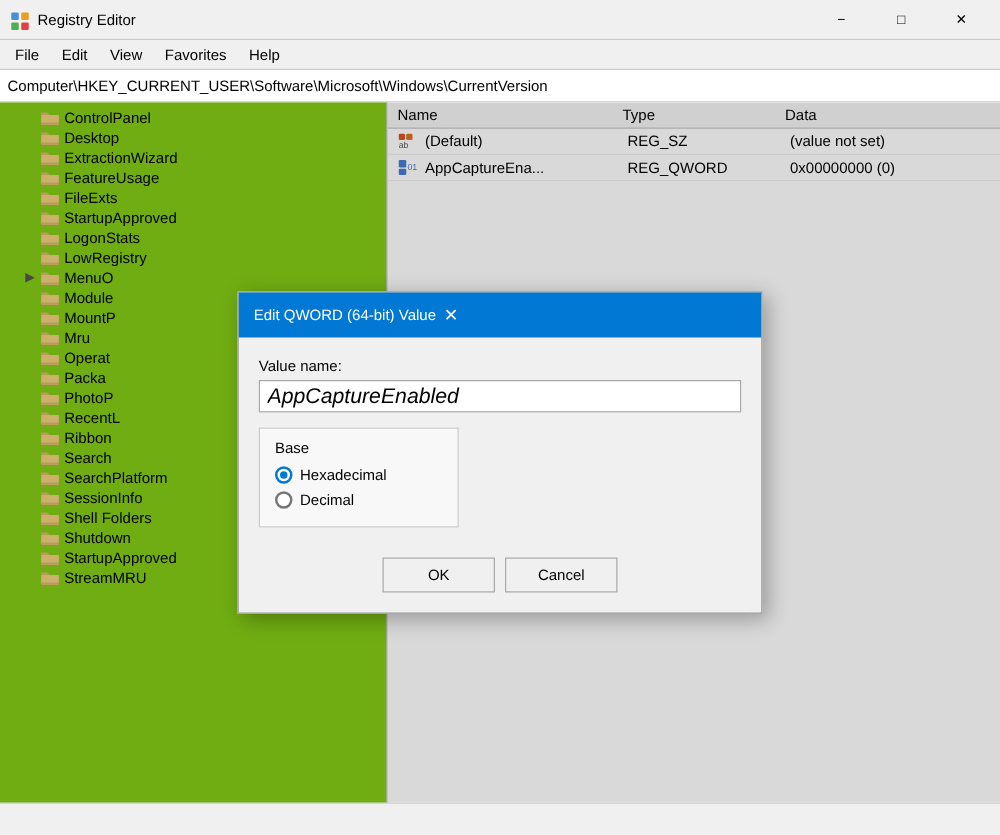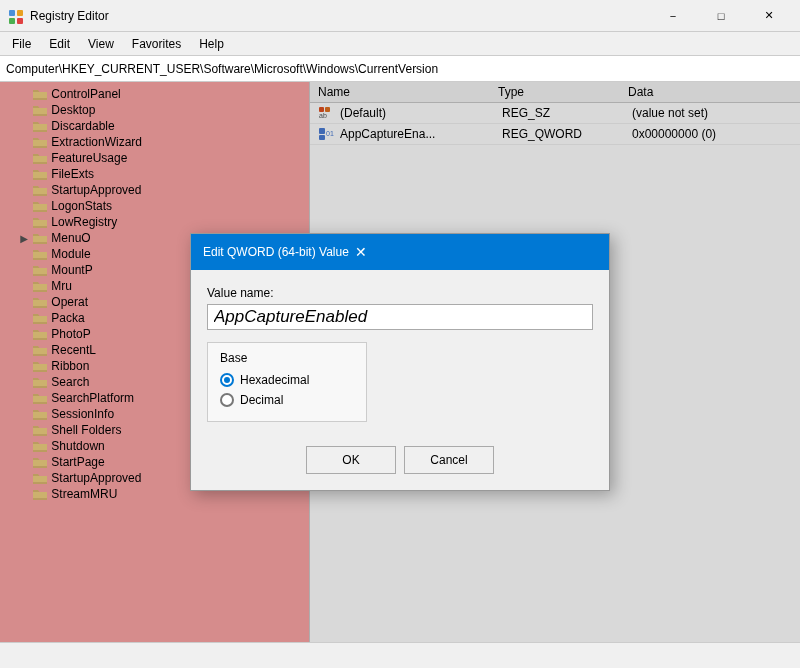--- a/index.html
+++ b/index.html
@@ -76,21 +76,21 @@
       display: flex;
       height: calc(668px - 32px - 24px - 26px - 26px);
       position: relative;
     }
 
     
     .tree-panel {
       width: 310px;
       border-right: 1px solid #ccc;
       overflow: hidden;
-      background: #fca5a5;
+      background: #84cc16;
       padding: 4px 0;
     }
     .tree-item {
       display: flex;
       align-items: center;
       padding: 1px 0;
       cursor: pointer;
       white-space: nowrap;
       font-size: 12px;
     }
@@ -333,28 +333,20 @@
           <path d="M1 5h14v6H1z" fill="#f0d080"></path>
         </svg>&nbsp;
       <span class="label">Desktop</span>
     </div>
     <div class="tree-item tree-indent-1">
       <span class="expander"></span>
       <svg width="16" height="14" viewBox="0 0 16 14">
           <path d="M1 3h5l1.5 2H15v8H1z" fill="#dcb870"></path>
           <path d="M1 5h14v6H1z" fill="#f0d080"></path>
         </svg>&nbsp;
-      <span class="label">Discardable</span>
-    </div>
-    <div class="tree-item tree-indent-1">
-      <span class="expander"></span>
-      <svg width="16" height="14" viewBox="0 0 16 14">
-          <path d="M1 3h5l1.5 2H15v8H1z" fill="#dcb870"></path>
-          <path d="M1 5h14v6H1z" fill="#f0d080"></path>
-        </svg>&nbsp;
       <span class="label">ExtractionWizard</span>
     </div>
     <div class="tree-item tree-indent-1">
       <span class="expander"></span>
       <svg width="16" height="14" viewBox="0 0 16 14">
           <path d="M1 3h5l1.5 2H15v8H1z" fill="#dcb870"></path>
           <path d="M1 5h14v6H1z" fill="#f0d080"></path>
         </svg>&nbsp;
       <span class="label">FeatureUsage</span>
     </div>
@@ -494,28 +486,20 @@
         </svg>&nbsp;
       <span class="label">Shell Folders</span>
     </div>
     <div class="tree-item tree-indent-1">
       <span class="expander"></span>
       <svg width="16" height="14" viewBox="0 0 16 14">
           <path d="M1 3h5l1.5 2H15v8H1z" fill="#dcb870"></path>
           <path d="M1 5h14v6H1z" fill="#f0d080"></path>
         </svg>&nbsp;
       <span class="label">Shutdown</span>
-    </div>
-    <div class="tree-item tree-indent-1">
-      <span class="expander"></span>
-      <svg width="16" height="14" viewBox="0 0 16 14">
-          <path d="M1 3h5l1.5 2H15v8H1z" fill="#dcb870"></path>
-          <path d="M1 5h14v6H1z" fill="#f0d080"></path>
-        </svg>&nbsp;
-      <span class="label">StartPage</span>
     </div>
     <div class="tree-item tree-indent-1">
       <span class="expander"></span>
       <svg width="16" height="14" viewBox="0 0 16 14">
           <path d="M1 3h5l1.5 2H15v8H1z" fill="#dcb870"></path>
           <path d="M1 5h14v6H1z" fill="#f0d080"></path>
         </svg>&nbsp;
       <span class="label">StartupApproved</span>
     </div>
     <div class="tree-item tree-indent-1">

